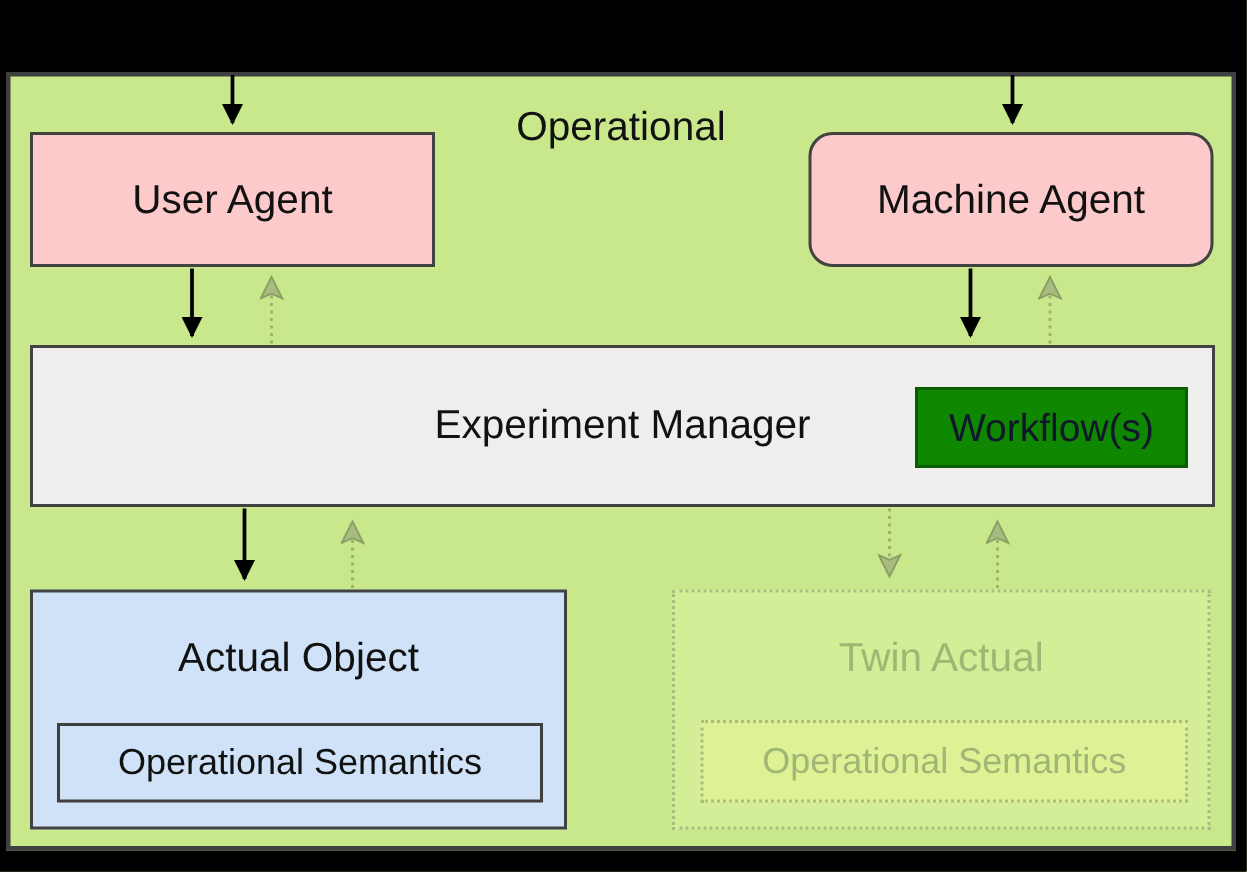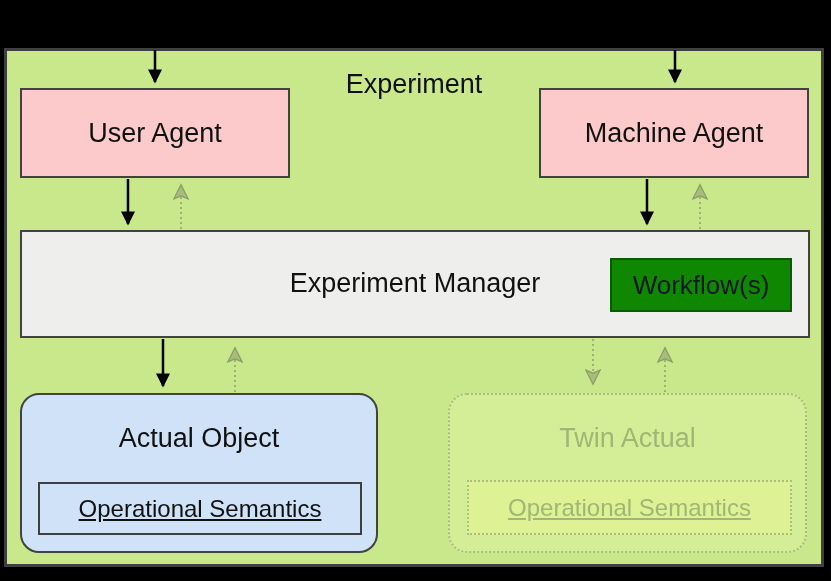--- a/index.html
+++ b/index.html
@@ -38,58 +38,57 @@
     display:flex;align-items:center;justify-content:center;
     font-size:27px;line-height:1;
   }
   .node{
     position:absolute;box-sizing:border-box;
     display:flex;align-items:center;justify-content:center;
     border:2px solid var(--c-node-border,#424242);
     font-size:27px;text-align:center;
   }
   .user-agent{left:20px;top:88px;width:270px;height:90px;background:var(--c-node-pink,#fccaca);}
-  .machine-agent{left:539px;top:88px;width:270px;height:90px;background:var(--c-node-pink,#fccaca);}
+  .machine-agent{left:539px;top:88px;width:270px;height:90px;background:var(--c-node-pink,#fccaca);border-radius:16px;}
   .manager{
     left:20px;top:230px;width:790px;height:108px;
     background:var(--c-manager-gray,#eeeeec);
     flex-direction:column;line-height:1.4;
   }
   .workflow-button{
     position:absolute;left:610px;top:258px;width:182px;height:54px;
     box-sizing:border-box;
     display:flex;align-items:center;justify-content:center;
     background:var(--c-workflow-green,#108700);
     border:2px solid var(--c-workflow-border,#095c00);
     color:#0f172a;font-size:26px;
   }
   .object-box{
     position:absolute;box-sizing:border-box;
-    font-size:27px;text-align:center;border-radius:19px;
+    font-size:27px;text-align:center;
   }
   .actual-object{
     left:20px;top:393px;width:358px;height:160px;
     background:var(--c-object-blue,#cfe2f7);
     border:2px solid var(--c-node-border,#424242);
   }
   .twin-object{
     left:448px;top:393px;width:359px;height:160px;
     background:var(--c-twin-fill,#d4ee97);
     border:2px dotted var(--c-twin-border,#a9bd80);
     color:var(--c-twin-text,#a0b675);
   }
   .object-label{
     position:absolute;left:0;top:0;width:100%;height:87px;
     display:flex;align-items:center;justify-content:center;
   }
   .semantics{
     position:absolute;box-sizing:border-box;
     display:flex;align-items:center;justify-content:center;
     font-size:24px;
-    text-decoration:underline;
   }
   .actual-semantics{
     left:16px;top:87px;width:324px;height:53px;
     border:2px solid var(--c-panel-border,#3f3f3f);
   }
   .twin-semantics{
     left:17px;top:85px;width:325px;height:55px;
     background:var(--c-twin-inner-fill,#def195);
     border:2px dotted var(--c-twin-border,#a9bd80);
   }
@@ -98,21 +97,21 @@
   .ghost-arrow{stroke:var(--c-ghost-arrow,#9db173);stroke-width:2;fill:none;stroke-dasharray:2 3;}
 </style>
 </head>
 <body>
 
 <div class="stage">
 
   <div class="panel"></div>
 
   <div class="experiment-title">
-    <span>Experiment</span>
+    <span>Operational</span>
   </div>
 
   <div class="node user-agent">
     <span>User Agent</span>
   </div>
 
   <div class="node machine-agent">
     <span>Machine Agent</span>
   </div>
 

